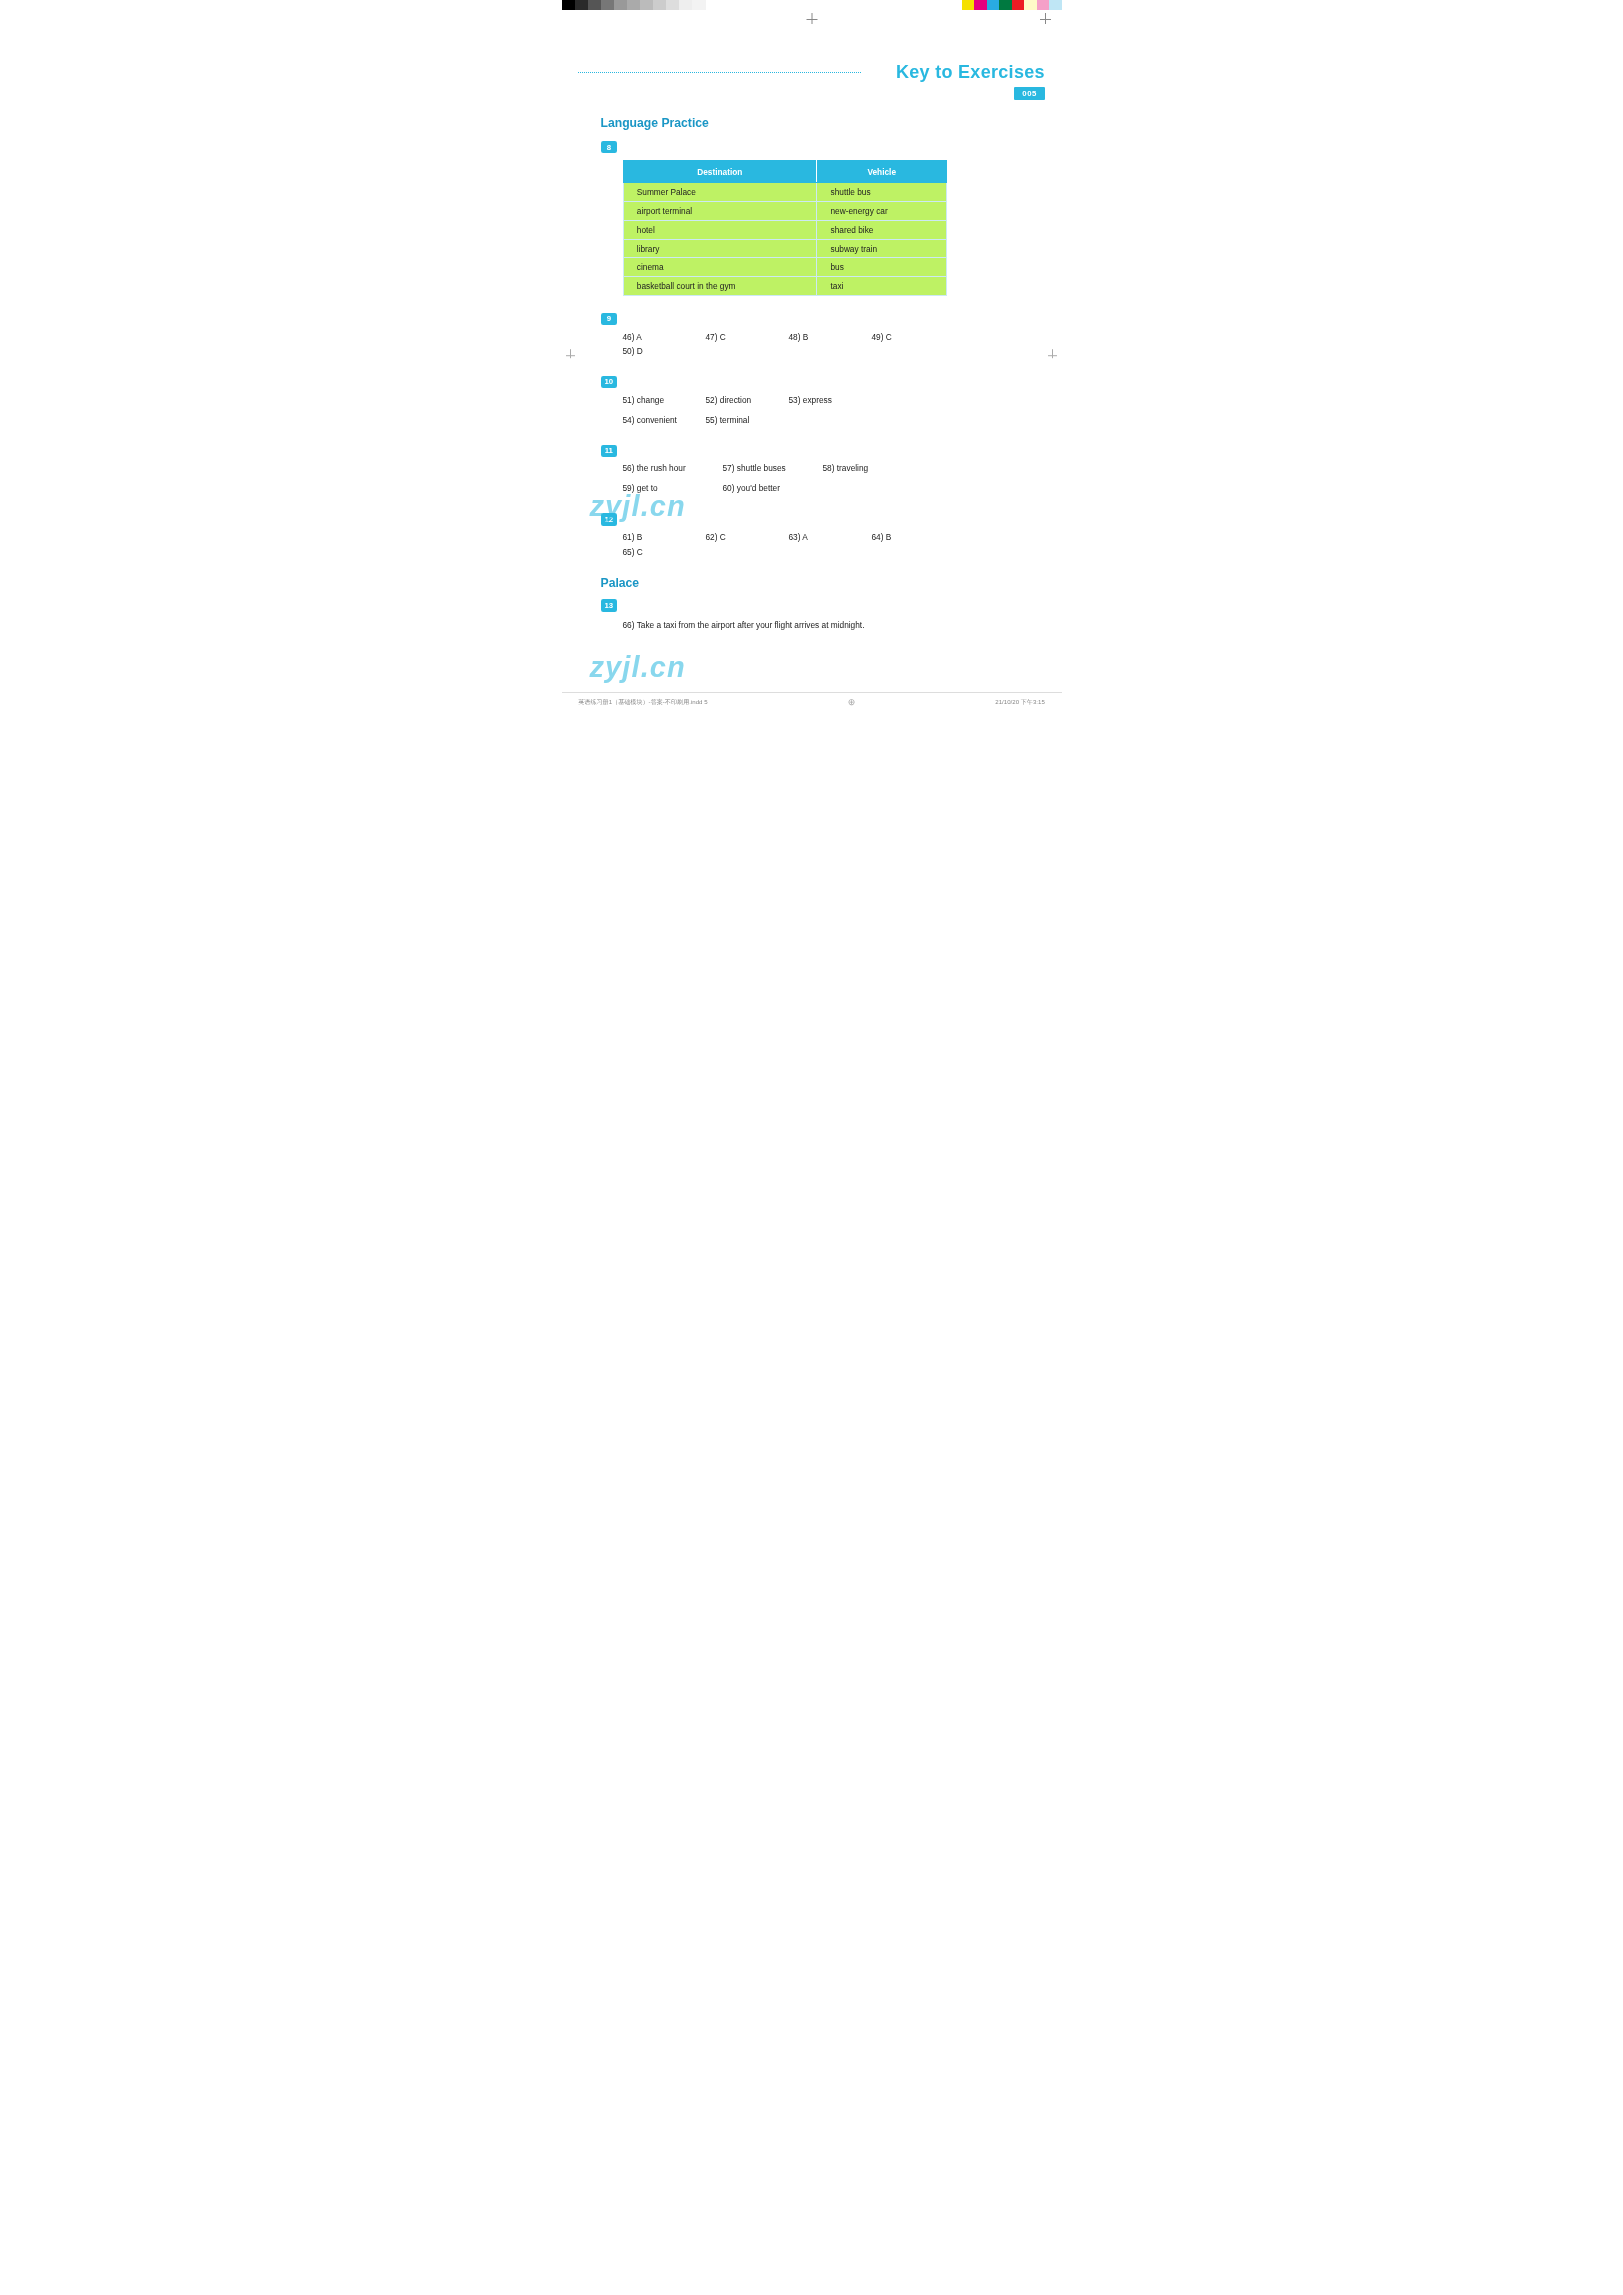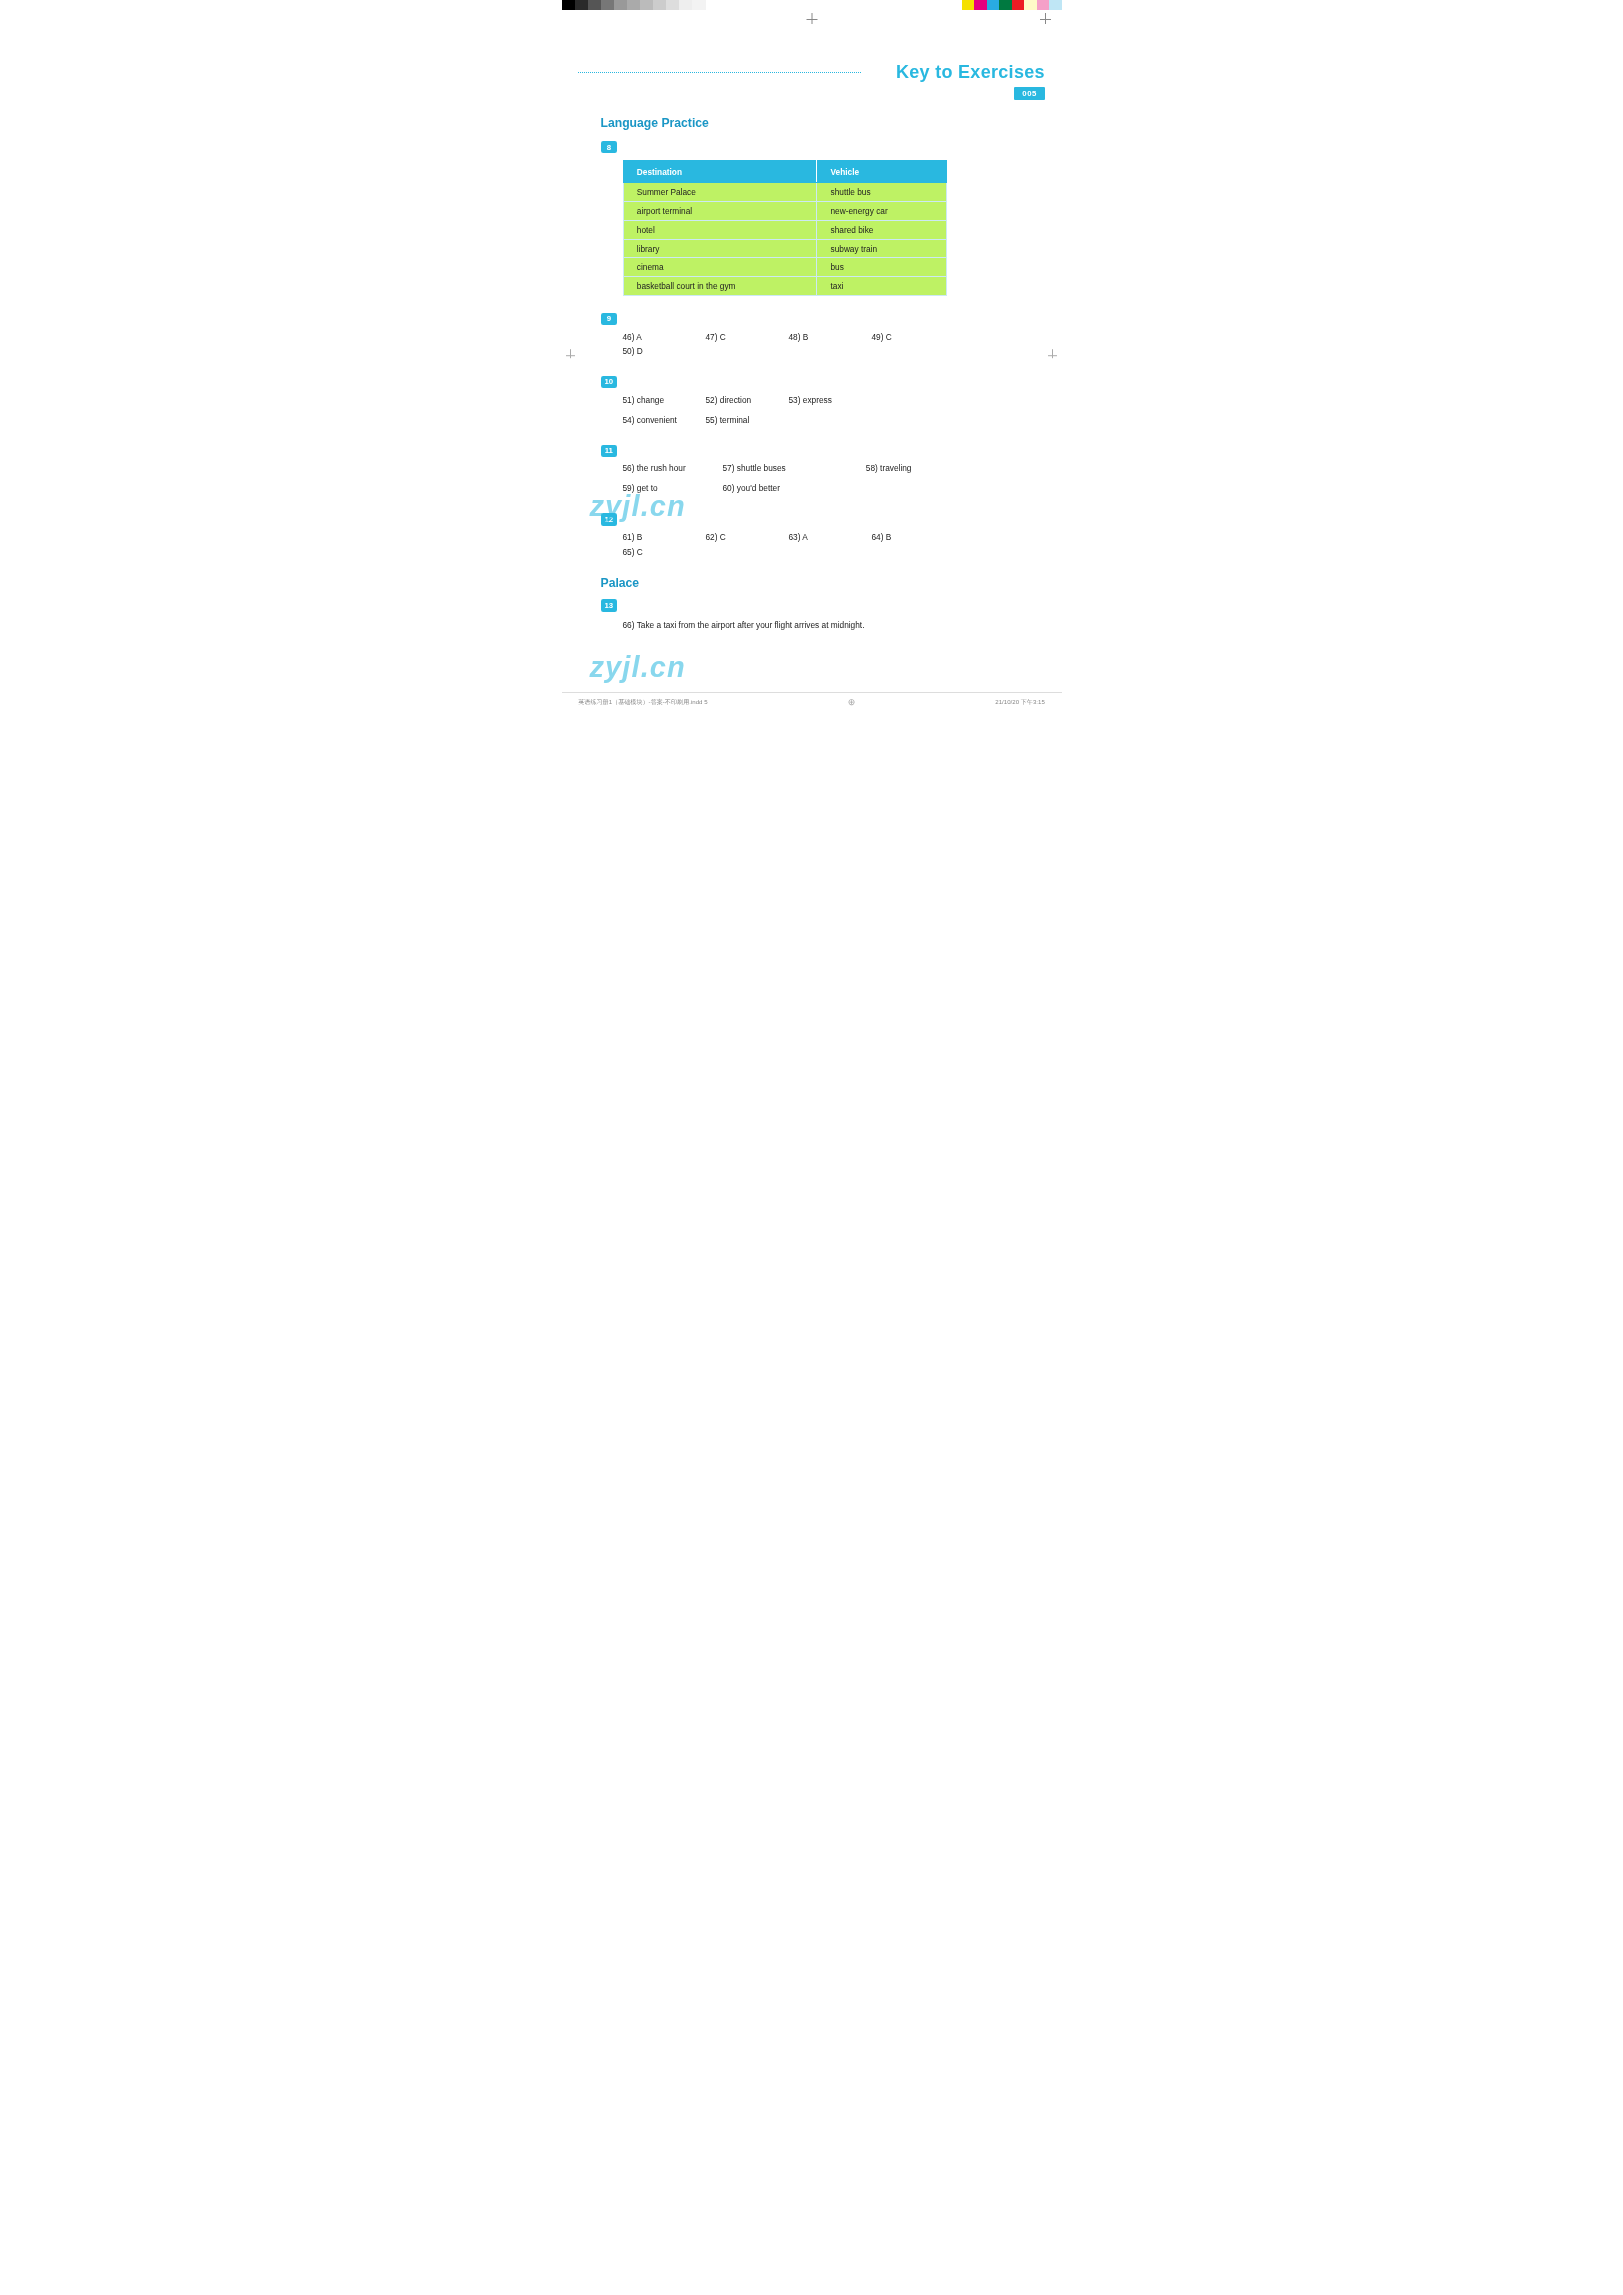--- a/index.html
+++ b/index.html
@@ -144,21 +144,21 @@
       margin-left: 22px;
       margin-bottom: 16.7px;
     }
     .exercise-table th {
       background: #29b8e0;
       color: #fff;
       font-weight: bold;
       font-size: 8.3px;
       padding: 5.6px 13.3px;
       border: 0.6px solid #29b8e0;
-      text-align: left;
+      text-align: center;
     }
     .exercise-table td {
       padding: 3.9px 13.3px;
       border: 0.6px solid #cce9f5;
       font-size: 8.3px;
       color: #222;
       background: #bef264;
     }
     .exercise-table tr:first-child th:first-child {
       border-right: 1.1px solid #fff;
@@ -356,21 +356,21 @@
           <div class="answer-item">54)  convenient</div>
           <div class="answer-item">55)  terminal</div>
         </div>
     </div>
 
     <div class="ex-block">
       <div class="ex-num-badge">11</div>
       <div class="answer-row" id="ex11-row1">
           <div class="answer-item" style="min-width: 89px;">56)  the rush hour</div>
           <div class="answer-item" style="min-width: 89px;">57)  shuttle buses</div>
-          <div class="answer-item" style="min-width: 89px; text-align: right;">58)  traveling</div>
+          <div class="answer-item" style="min-width: 89px;">58)  traveling</div>
         </div>
       <div class="answer-row" id="ex11-row2">
           <div class="answer-item" style="min-width: 89px;">59)  get to</div>
           <div class="answer-item" style="min-width: 89px;">60)  you'd better</div>
         </div>
     </div>
 
     <div class="ex-block">
       <div class="ex-num-badge">12</div>
       <div class="answer-row" id="ex12-row">

